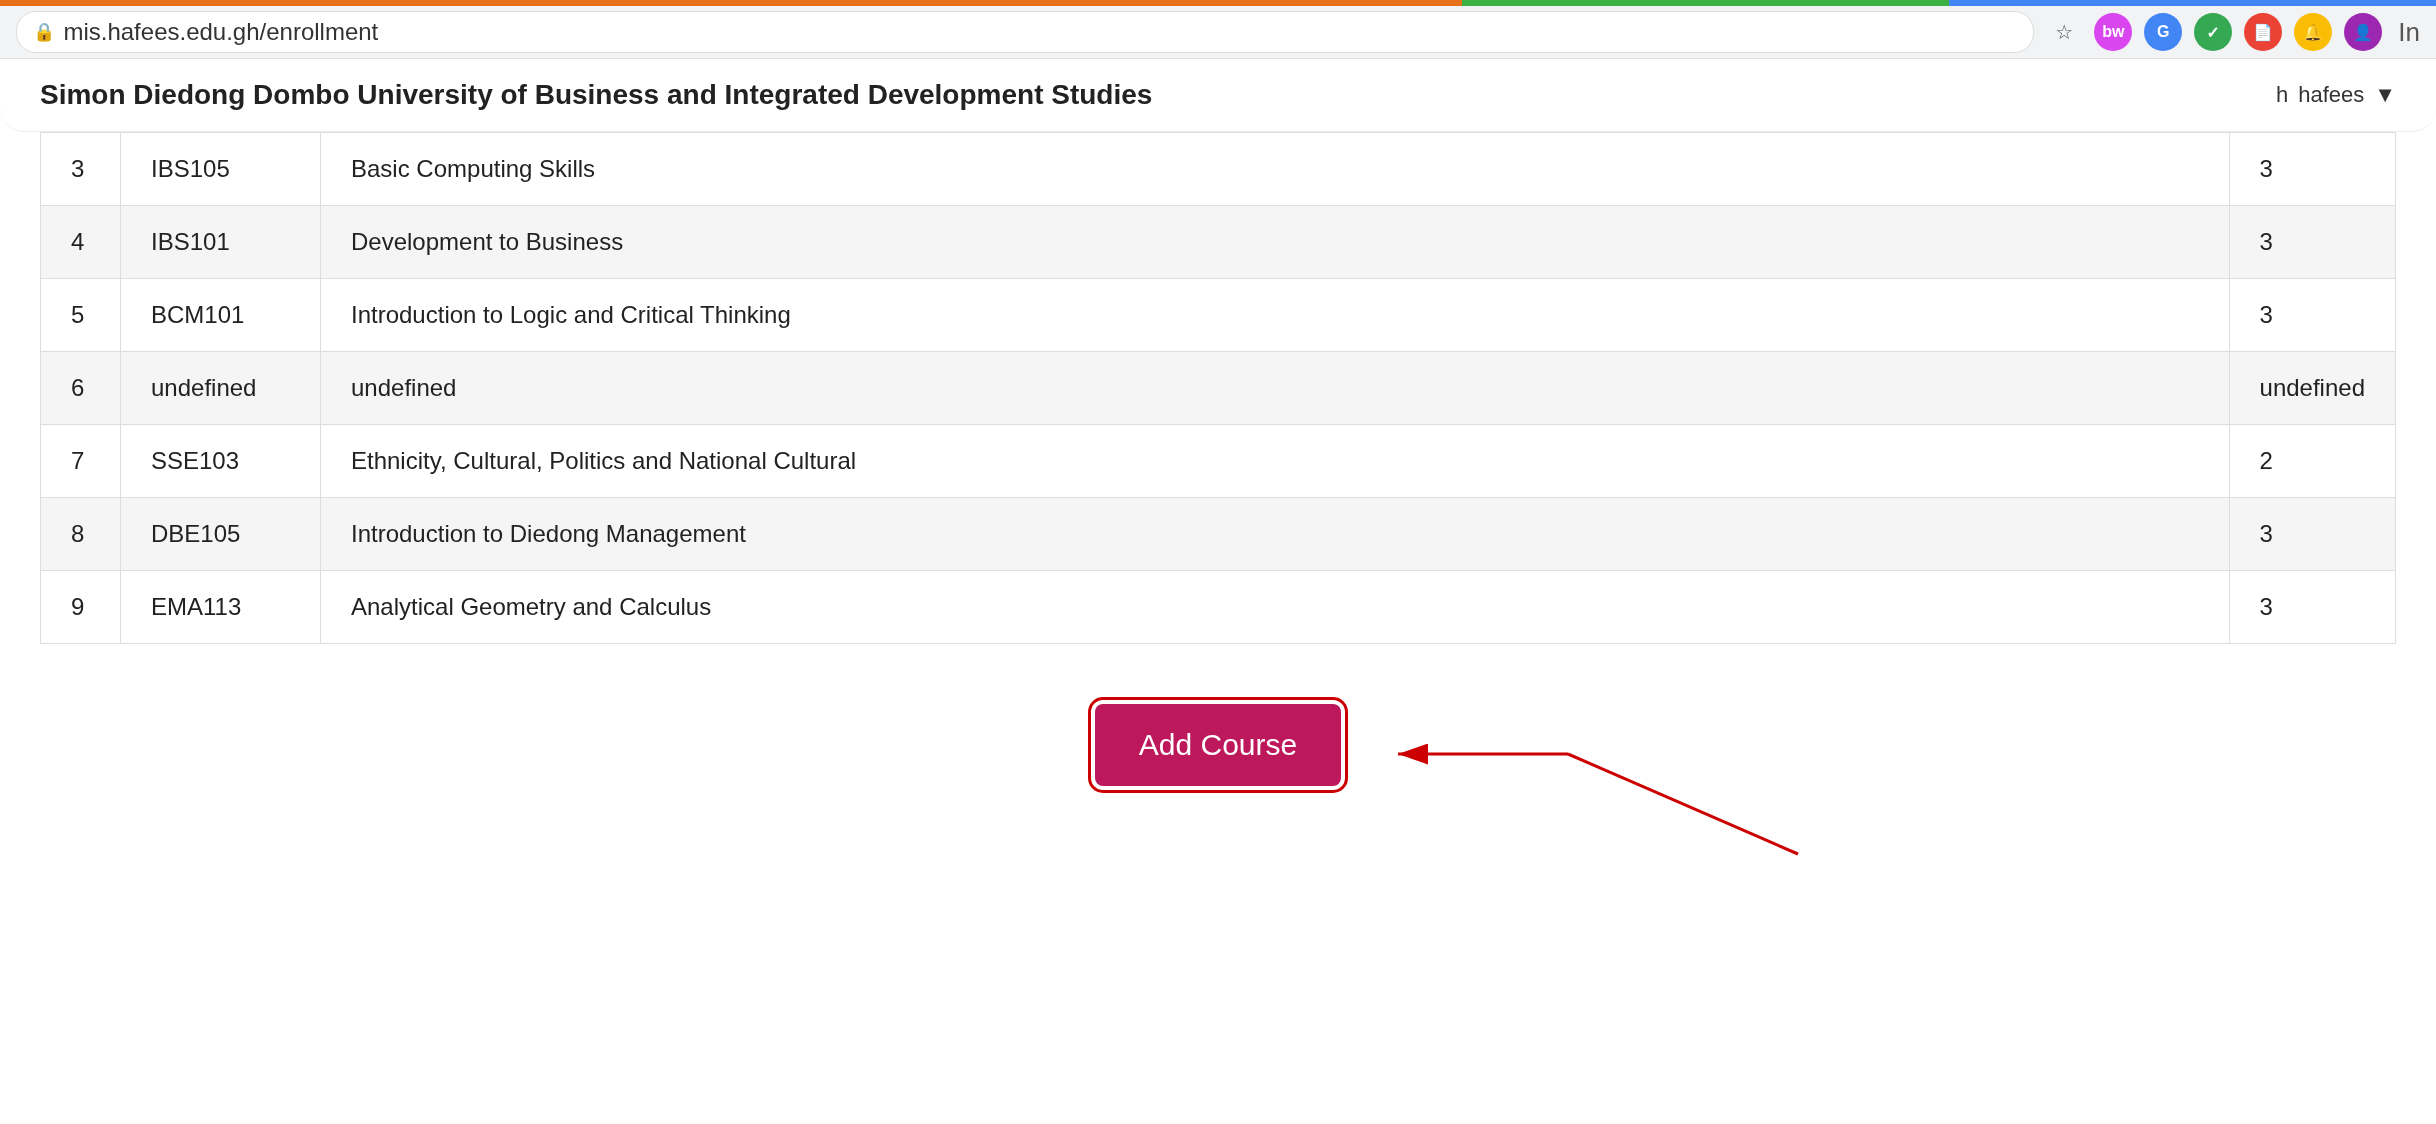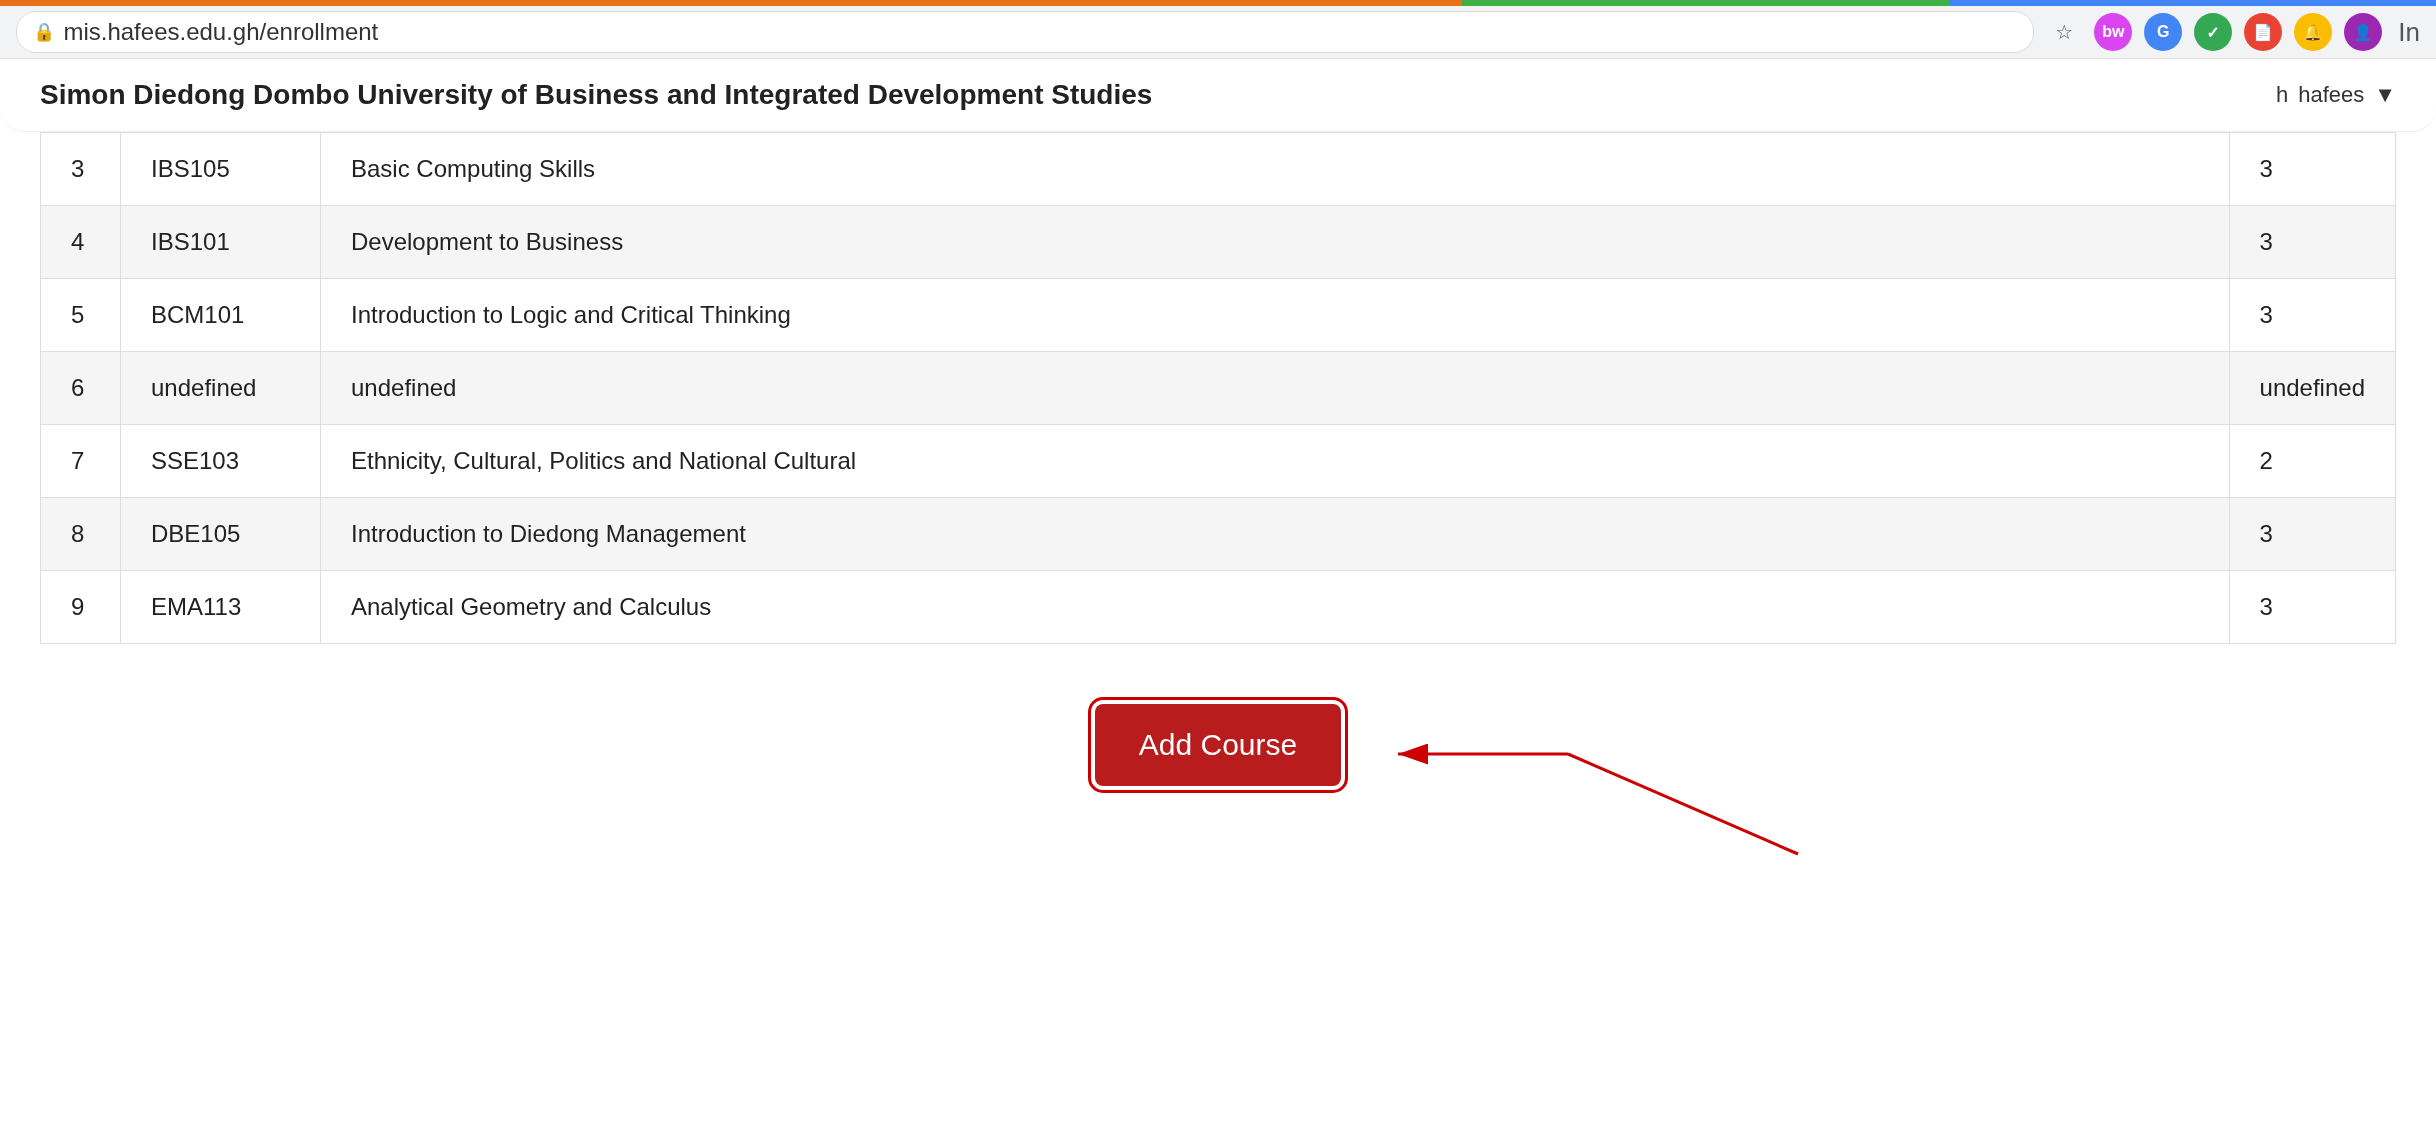--- a/index.html
+++ b/index.html
@@ -158,21 +158,21 @@
     
     .button-area {
       display: flex;
       justify-content: center;
       align-items: center;
       margin-top: 60px;
       position: relative;
     }
 
     .add-course-btn {
-      background: #b91c1c;
+      background: #be185d;
       color: #fff;
       border: none;
       border-radius: 8px;
       padding: 24px 44px;
       font-size: 30px;
       cursor: pointer;
       font-weight: 500;
       outline: 3px solid #cc0000;
       outline-offset: 4px;
     }

